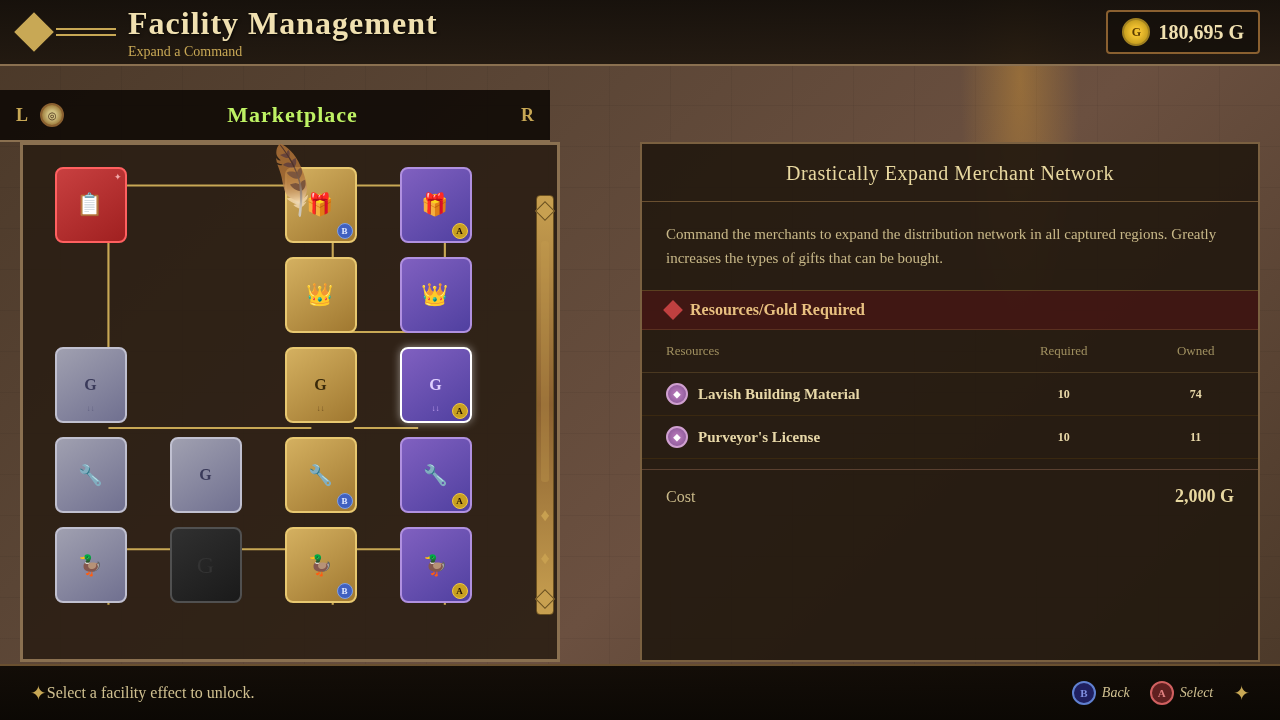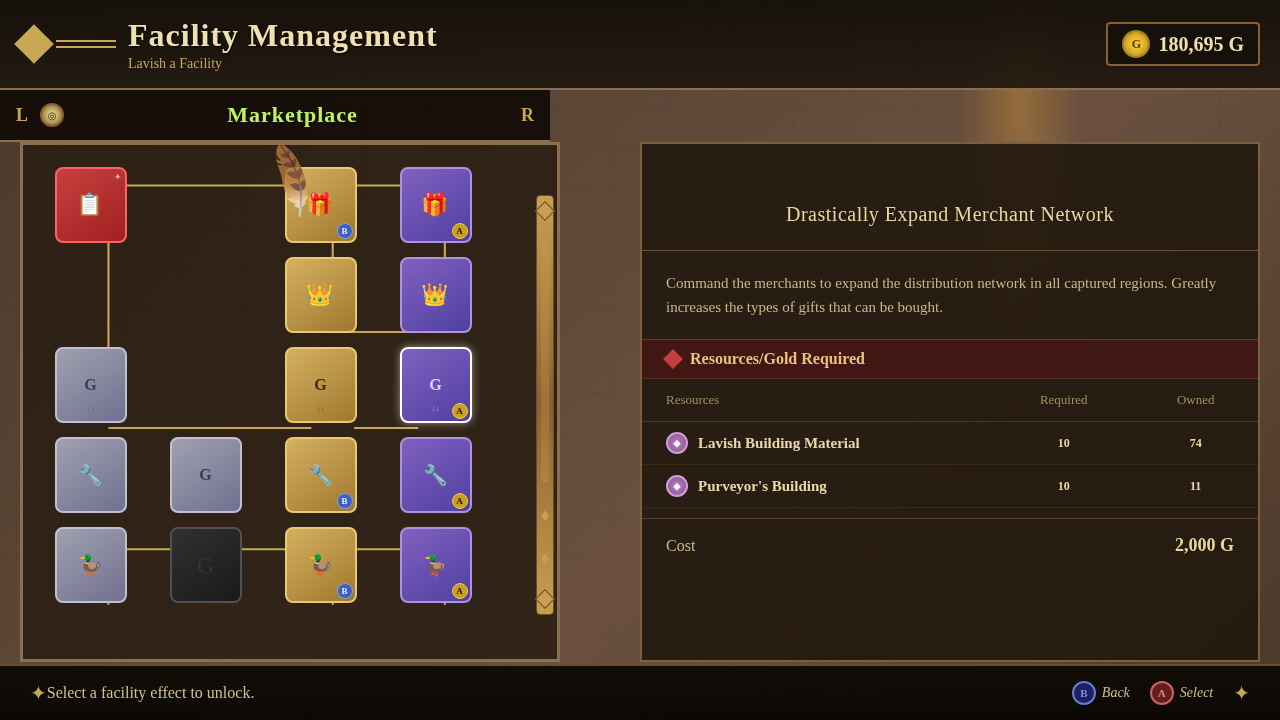--- a/index.html
+++ b/index.html
@@ -39,21 +39,21 @@
       background: radial-gradient(ellipse at 50% 20%, rgba(255,180,50,0.3) 0%, transparent 70%);
       pointer-events: none;
     }
 
     
     .header {
       position: absolute;
       top: 0;
       left: 0;
       right: 0;
-      height: 90px;
+      height: 66px;
       background: linear-gradient(180deg, rgba(20,15,10,0.95) 0%, rgba(30,22,14,0.9) 100%);
       border-bottom: 2px solid #8a7050;
       display: flex;
       align-items: center;
       padding: 0 20px;
       z-index: 10;
     }
 
     .header-diamond {
       width: 28px;
@@ -231,27 +231,26 @@
       top: 142px;
       left: 640px;
       width: 620px;
       height: 520px;
       background: rgba(35,25,15,0.92);
       border: 2px solid #7a6040;
       z-index: 5;
     }
 
     .right-panel-title {
-      padding: 18px 24px 24px;
+      padding: 18px 24px 16px;
       border-bottom: 1px solid #6a5030;
       font-size: 20px;
       color: #e8d8a0;
       text-align: center;
       letter-spacing: 0.5px;
-      margin-top: 41px;
     }
 
     .right-panel-desc {
       padding: 20px 24px;
       font-size: 15px;
       color: #c8b888;
       line-height: 1.6;
       border-bottom: 1px solid #5a4020;
     }
 
@@ -492,21 +491,21 @@
 <div class="candle-light"></div>
 
 <div class="header">
   <div class="header-diamond"></div>
   <div class="header-lines">
     <div class="header-line-h"></div>
     <div class="header-line-h"></div>
   </div>
   <div class="header-title-area">
     <div class="header-title">Facility Management</div>
-    <div class="header-subtitle">Lavish a Facility</div>
+    <div class="header-subtitle">Expand a Command</div>
   </div>
   <div class="gold-display">
     <div class="gold-icon">
       <span>G</span>
     </div>
     <span class="gold-amount">180,695 G</span>
   </div>
 </div>
 
 <div class="tab-bar">
@@ -708,21 +707,21 @@
               <span>Lavish Building Material</span>
             </div>
           </td>
           <td class="resource-num">10</td>
           <td class="resource-num">74</td>
         </tr>
         <tr>
           <td>
             <div class="resource-name">
               <div class="resource-icon">◆</div>
-              <span>Purveyor's Building</span>
+              <span>Purveyor's License</span>
             </div>
           </td>
           <td class="resource-num">10</td>
           <td class="resource-num">11</td>
         </tr>
       </tbody>
     </table>
 
     <div class="cost-row">
       <span>Cost</span>

